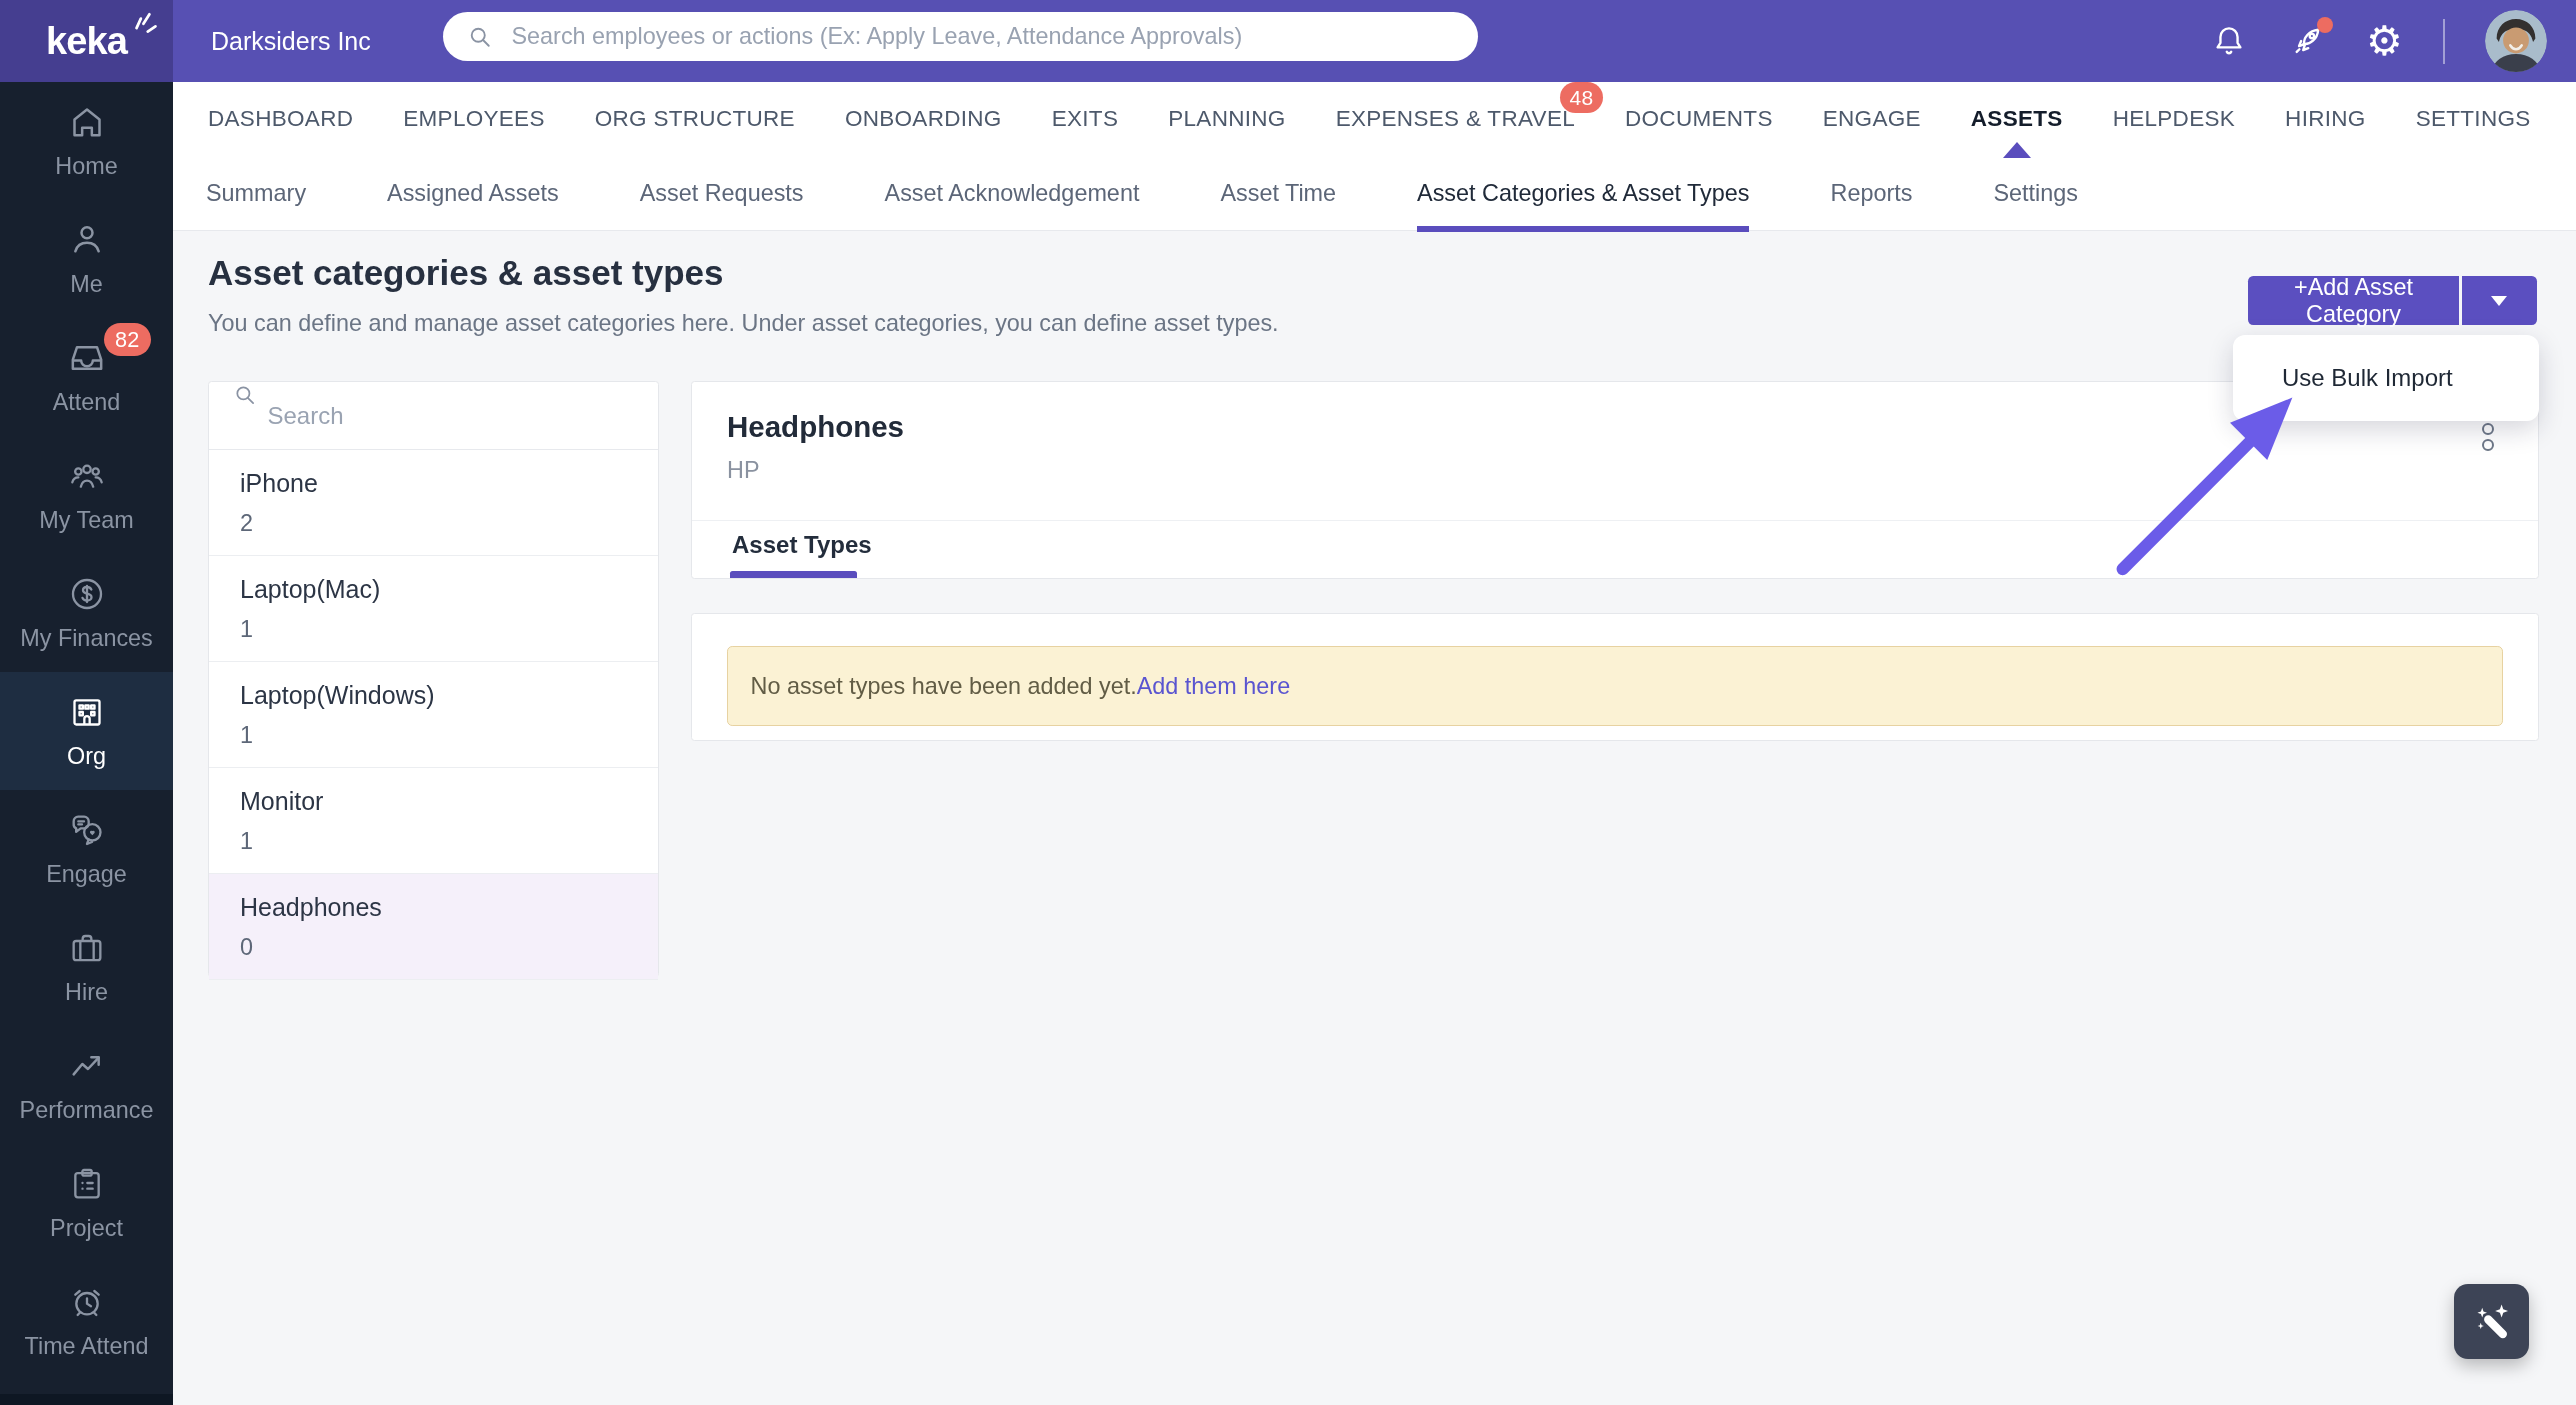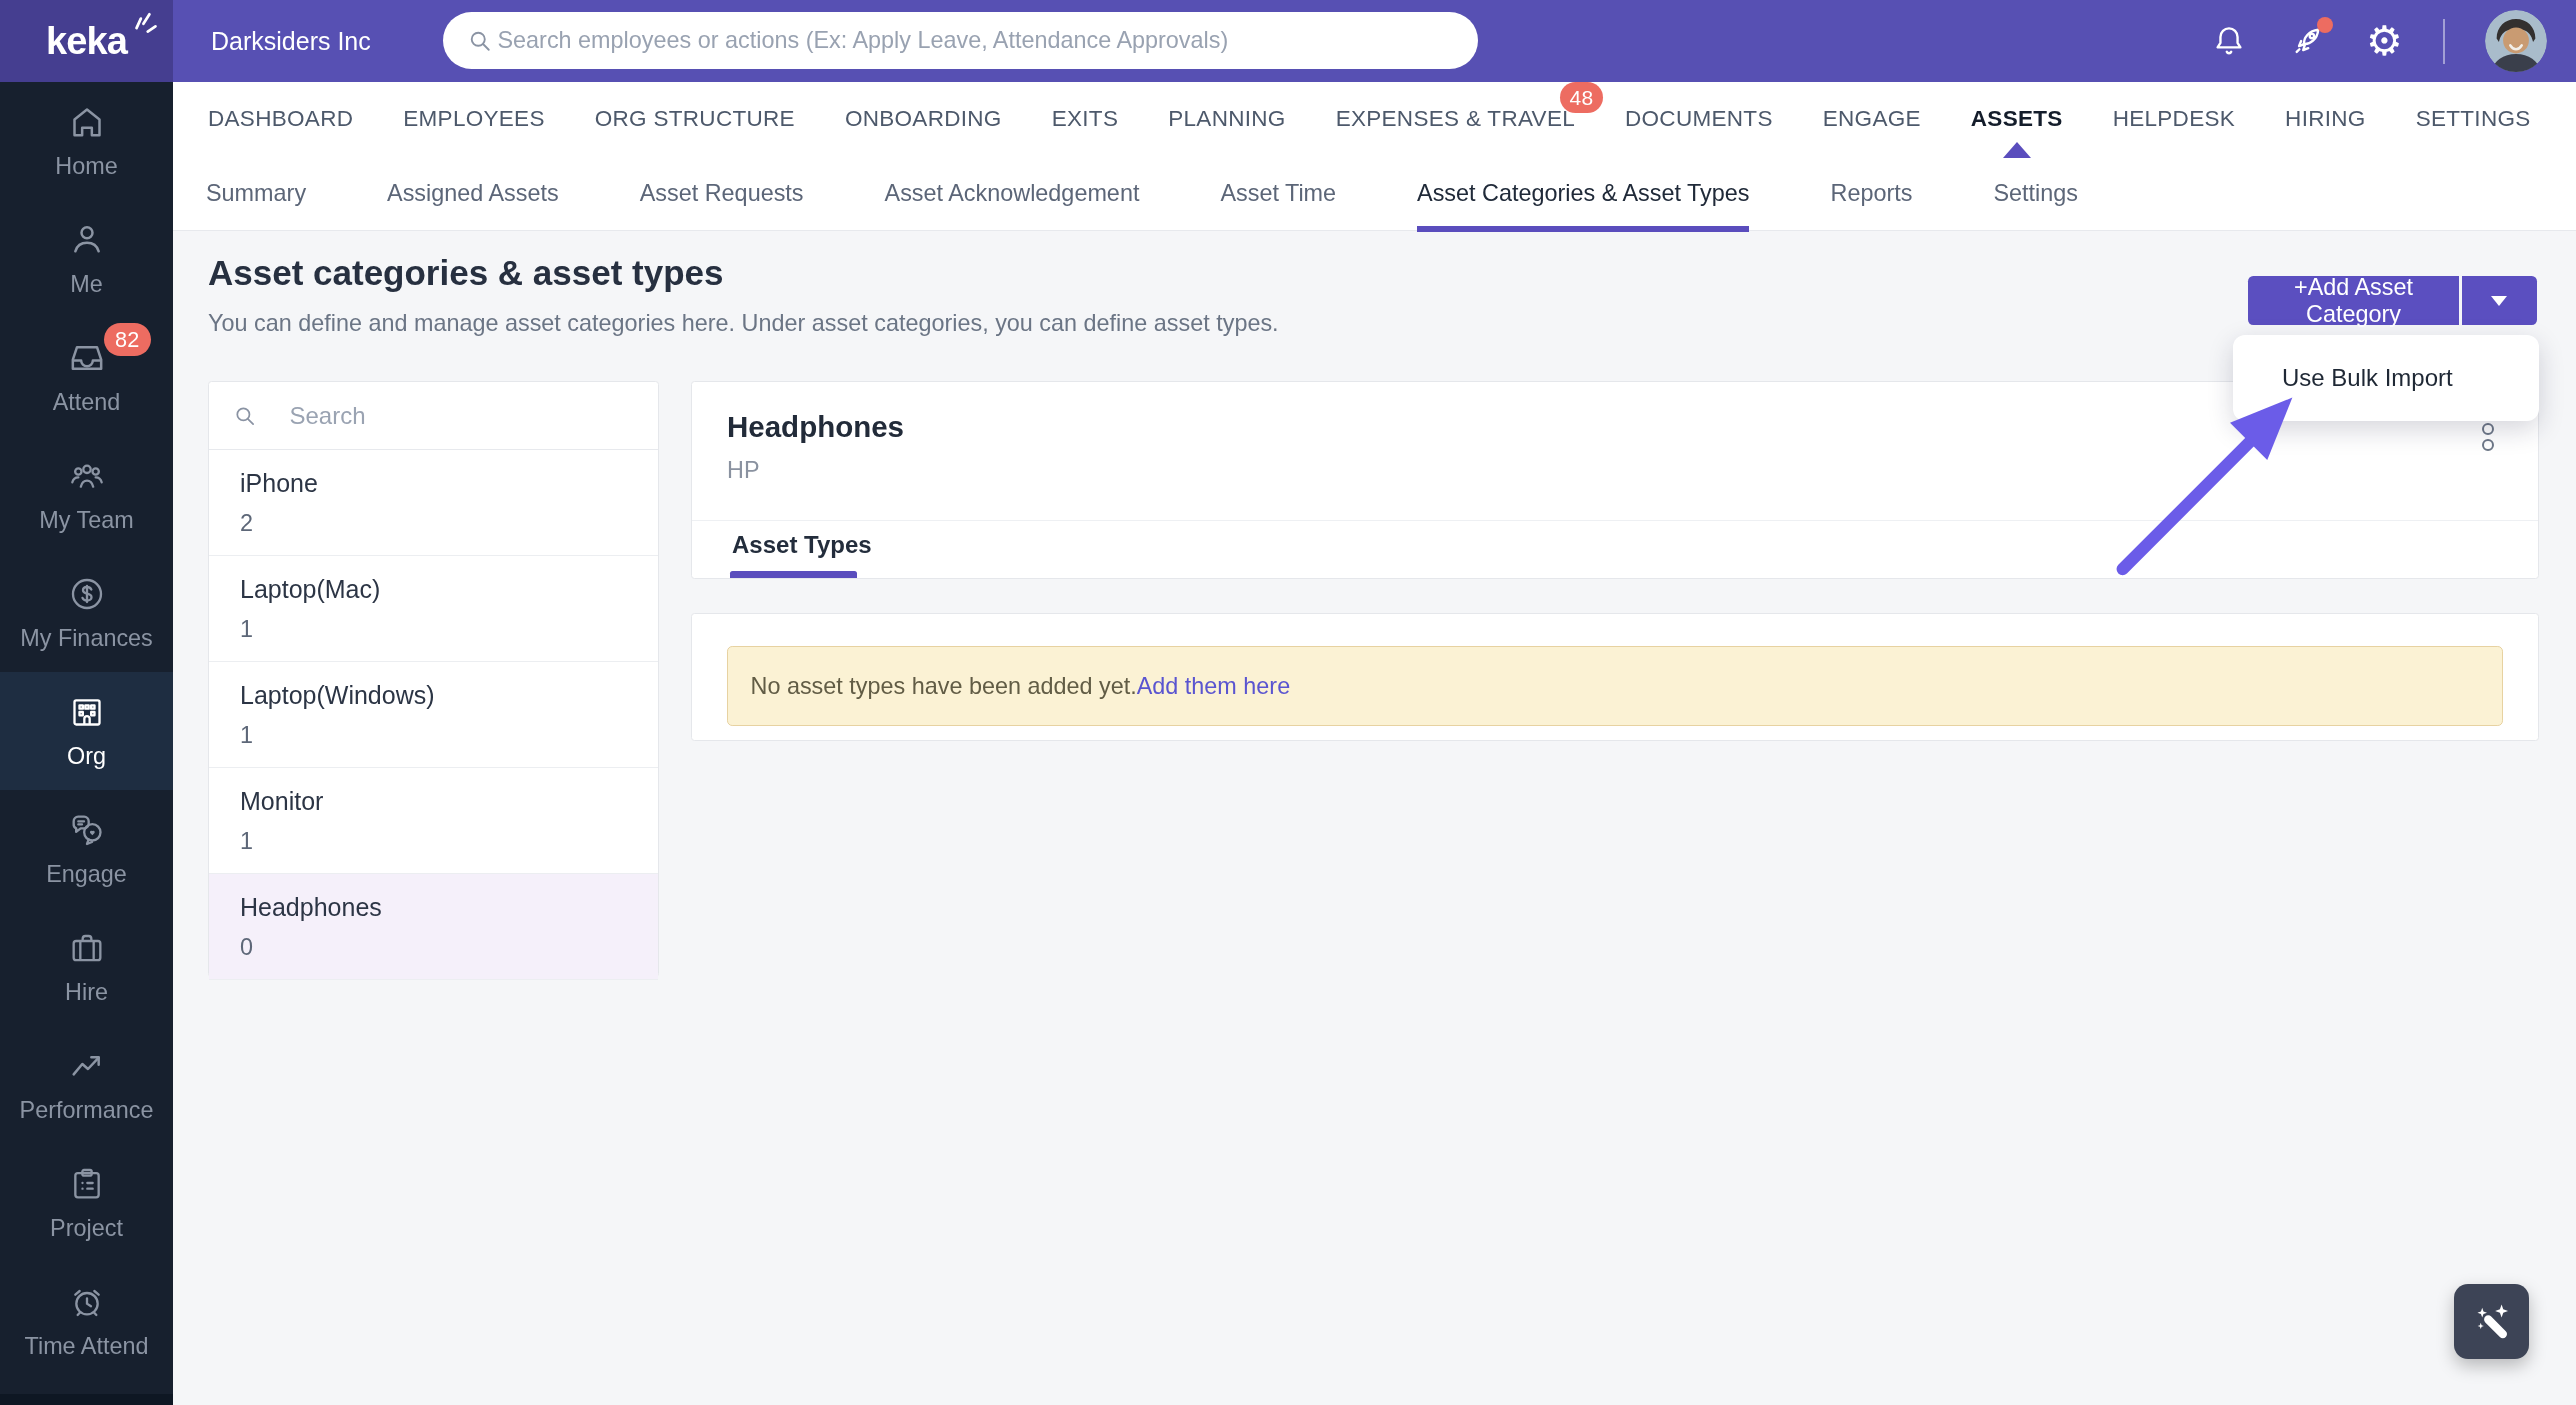--- a/index.html
+++ b/index.html
@@ -12,21 +12,21 @@
   .side-nav{display:flex;flex-direction:column;}
   .side-item{height:118px;display:flex;flex-direction:column;align-items:center;justify-content:center;gap:10.4px;color:#8b94a3;position:relative;cursor:pointer;}
   .side-item.active{background:#1e2d41;color:#fff;}
   .side-icon svg{width:40px;height:40px;display:block;}
   .side-label{font-size:23.4px;white-space:nowrap;}
   .side-badge{position:absolute;top:5.2px;right:22.5px;background:#ed6c61;color:#fff;font-size:21.7px;padding:3.5px 11.3px;border-radius:19px;}
   .side-notch{position:absolute;bottom:0;left:0;width:173px;height:11.3px;background:#0e1723;}
   
   .header{position:absolute;left:173px;top:0;right:0;height:82px;background:#5750b3;display:flex;align-items:center;z-index:10;}
   .company{margin-left:38px;color:#fff;font-size:25px;}
-  .searchbar{position:absolute;left:270px;top:12px;width:1035px;height:57px;background:#fff;border-radius:29.5px;display:flex;align-items:center;padding:0 22.5px;box-sizing:border-box;gap:2px;}
+  .searchbar{position:absolute;left:270px;top:12px;width:1035px;height:49px;background:#fff;border-radius:29.5px;display:flex;align-items:center;padding:0 22.5px;box-sizing:border-box;gap:16px;}
   .searchbar svg{width:28px;height:28px;color:#8a93a3;flex:none;}
   .searchbar input{border:none;outline:none;flex:1;font-size:23.4px;color:#333;font-family:"Liberation Sans",sans-serif;background:transparent;}
   .searchbar input::placeholder{color:#99a2b1;}
   .header-right{margin-left:auto;display:flex;align-items:center;gap:40px;margin-right:29.5px;}
   .hicon{position:relative;color:#fff;cursor:pointer;line-height:0;}
   .hicon svg{width:38px;height:38px;}
   .gear-glyph{font-size:41px;color:#fff;line-height:38px;}
   .rocket-dot{position:absolute;top:-5.2px;right:-7px;width:16.5px;height:16.5px;background:#ed6c61;border-radius:50%;}
   .hdivider{width:1.7px;height:45px;background:rgba(255,255,255,.45);}
   .avatar{width:62px;height:62px;border-radius:50%;overflow:hidden;cursor:pointer;}
@@ -48,21 +48,21 @@
   .btn-group{position:absolute;left:2248px;top:276px;display:flex;gap:2.6px;z-index:6;}
   .btn-main{width:211px;height:49px;background:#5b4fc0;color:#fff;font-size:23.4px;display:flex;align-items:center;justify-content:center;border-radius:5.2px 0 0 5.2px;cursor:pointer;}
   .btn-caret{width:75px;height:49px;background:#5b4fc0;border-radius:0 5.2px 5.2px 0;display:flex;align-items:center;justify-content:center;cursor:pointer;}
   .caret-down{border-left:8.7px solid transparent;border-right:8.7px solid transparent;border-top:10.4px solid #fff;}
   .dropdown{position:absolute;left:2233px;top:335px;width:306px;height:86px;background:#fff;border-radius:12px;box-shadow:0 8.7px 26px rgba(25,25,60,.18);z-index:40;display:flex;align-items:center;}
   .dropdown-item{padding-left:49px;font-size:24px;color:#1f2835;cursor:pointer;}
   .kebab{position:absolute;left:2482px;top:407px;z-index:3;display:flex;flex-direction:column;gap:4.3px;cursor:pointer;}
   .kebab .dot{width:7.8px;height:7.8px;border:2.2px solid #6e7888;border-radius:50%;}
   
   .left-card{position:absolute;left:208px;top:381px;width:451px;height:596px;background:#fff;border:0.9px solid #e5e7eb;border-radius:3.5px;box-sizing:border-box;z-index:2;}
-  .panel-search{height:67px;border-bottom:0.9px solid #e7e9ed;display:flex;align-items:center;padding:0 22.5px;gap:30px;}
+  .panel-search{height:67px;border-bottom:0.9px solid #e7e9ed;display:flex;padding:0 22.5px;gap:8px;}
   .panel-search svg{width:26px;height:26px;color:#8a93a3;flex:none;}
   .panel-search input{border:0;outline:0;flex:1;font-size:24px;color:#333;font-family:"Liberation Sans",sans-serif;background:transparent;}
   .panel-search input::placeholder{color:#9aa3b2;}
   .cat-item{height:106px;border-bottom:0.9px solid #eceef1;padding:19px 0 0 31px;box-sizing:border-box;cursor:pointer;}
   .cat-item.selected{background:#f5f0fa;}
   .cat-name{font-size:25px;color:#2c3545;}
   .cat-count{font-size:23.4px;color:#5d6778;margin-top:12px;}
   
   .right-card{position:absolute;left:691px;top:381px;width:1848px;height:198px;background:#fff;border:0.9px solid #e5e7eb;border-radius:3.5px;box-sizing:border-box;z-index:2;}
   .detail-title{position:absolute;left:35px;top:28px;font-size:29.5px;font-weight:700;color:#222b39;}

